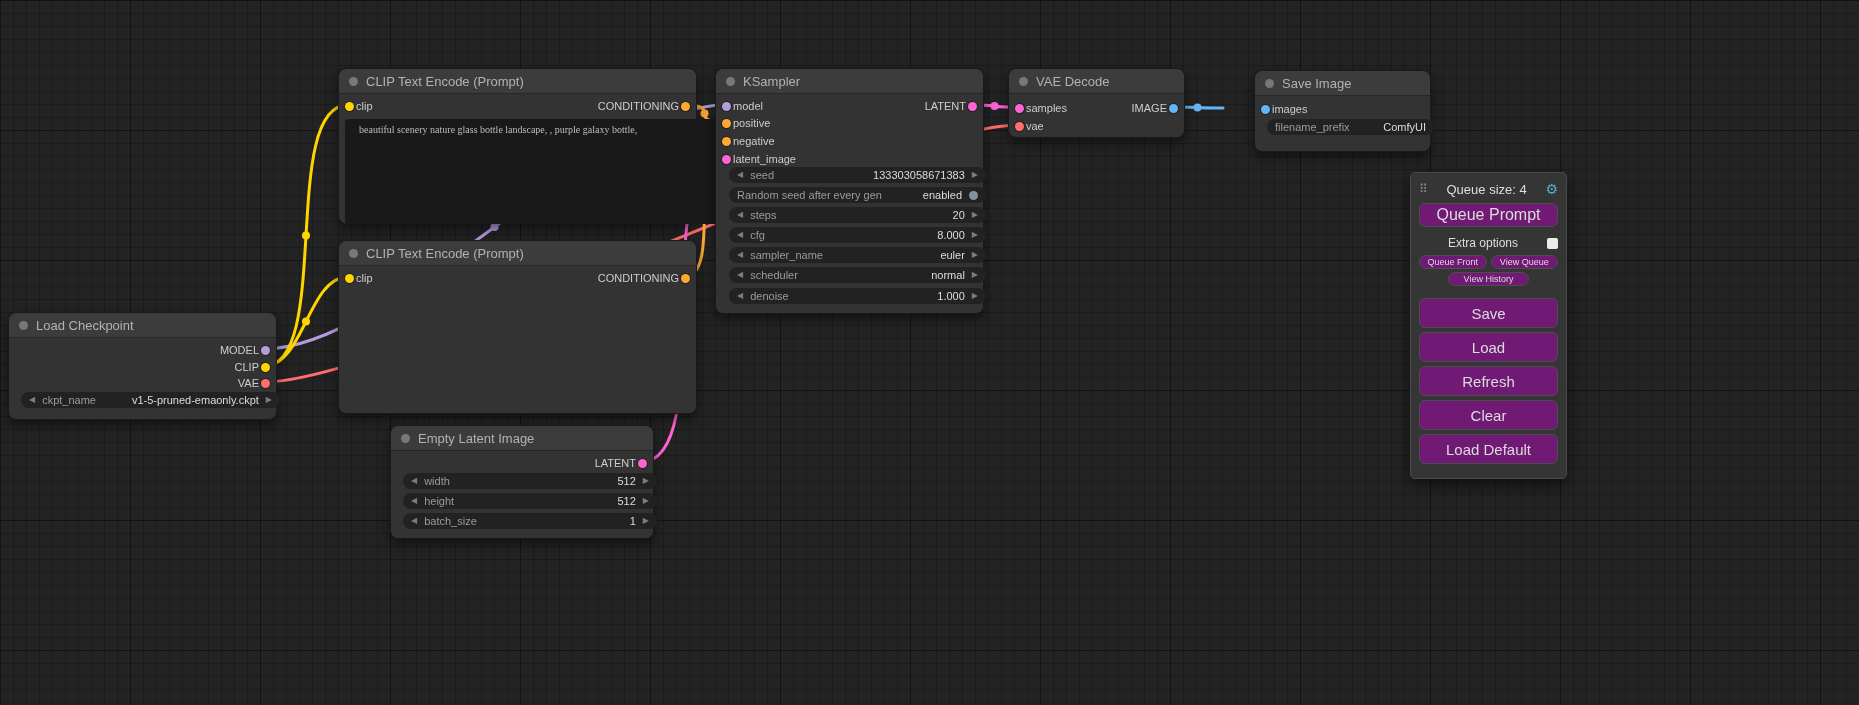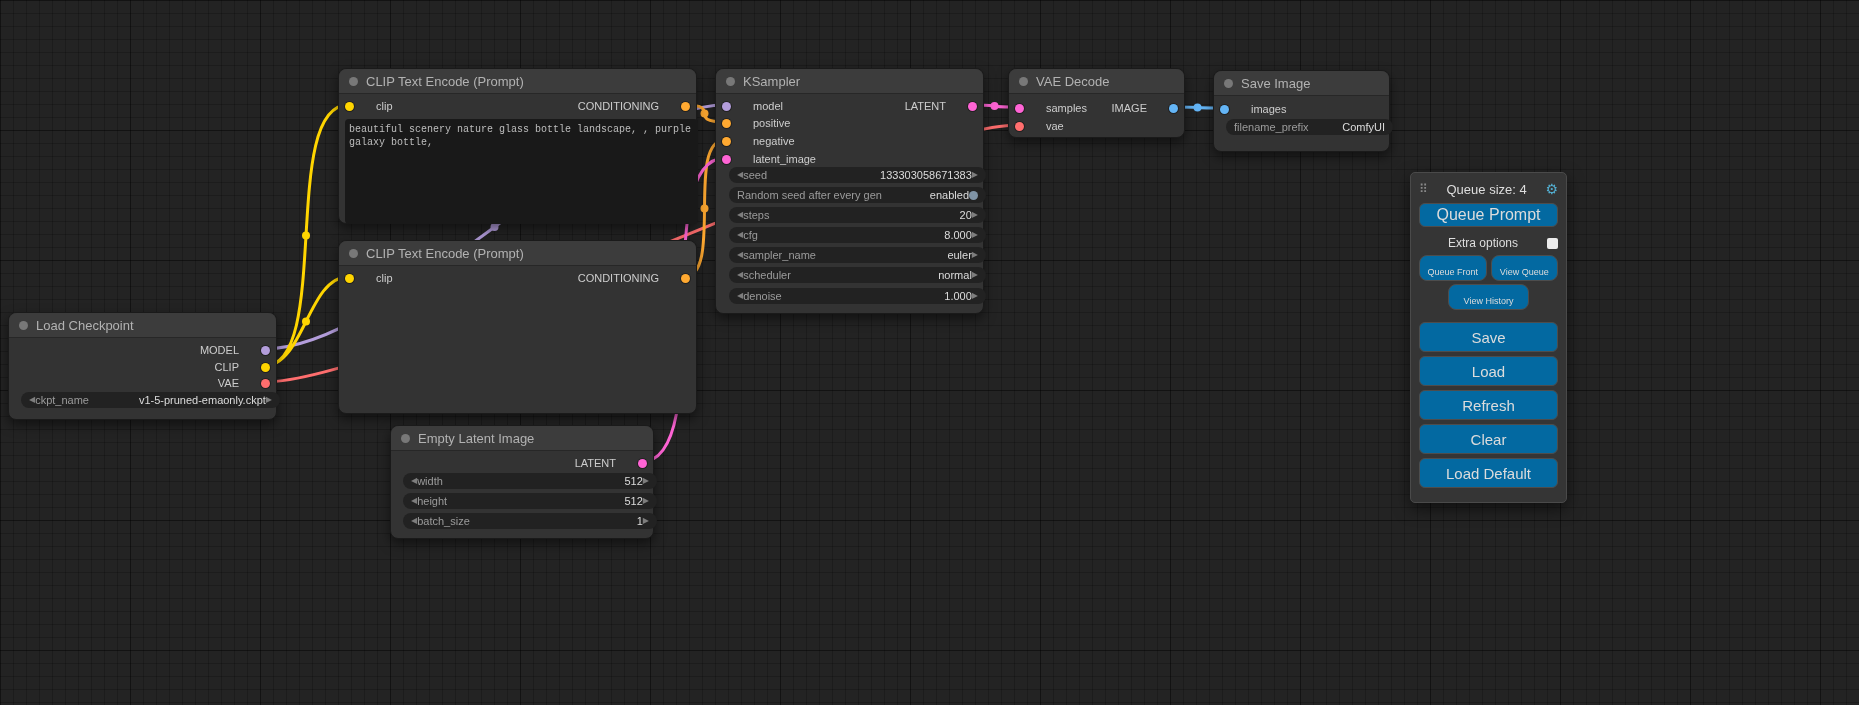--- a/index.html
+++ b/index.html
@@ -10,44 +10,44 @@
       linear-gradient(rgba(0,0,0,0.20) 1px, transparent 1px),
       linear-gradient(90deg, rgba(0,0,0,0.20) 1px, transparent 1px),
       linear-gradient(rgba(0,0,0,0.32) 1px, transparent 1px),
       linear-gradient(90deg, rgba(0,0,0,0.32) 1px, transparent 1px);
     background-size:13px 13px,13px 13px,130px 130px,130px 130px;}
   #wires{position:absolute;left:0;top:0;z-index:1;}
   .node{position:absolute;z-index:2;background:#333;border:1px solid #1a1a1a;border-radius:8px;box-shadow:0 5px 12px rgba(0,0,0,.5);}
   .node-title{display:flex;align-items:center;gap:8px;height:24px;padding:0 10px;background:#3c3c3c;border-bottom:1px solid #272727;border-radius:8px 8px 0 0;}
   .tdot{width:9px;height:9px;border-radius:50%;background:#787878;flex:none;}
   .ttext{font-size:13px;color:#b2b2b2;white-space:nowrap;}
-  .slot{position:absolute;height:16px;display:flex;align-items:center;gap:22px;}
+  .slot{position:absolute;height:16px;display:flex;align-items:center;gap:2px;}
   .slot.in{left:6px;}
   .slot.out{right:6px;}
   .sdot{width:9px;height:9px;border-radius:50%;flex:none;box-shadow:0 0 0 1px rgba(0,0,0,.35);}
   .slabel{font-size:11px;color:#cdcdcd;white-space:nowrap;}
-  .widget{position:absolute;height:16px;background:#222;border-radius:8px;display:flex;align-items:center;padding:0 8px;}
+  .widget{position:absolute;height:16px;background:#222;border-radius:8px;display:flex;align-items:center;gap:7px;padding:0 8px;}
   .arr{font-size:8px;color:#7d7d7d;line-height:1;}
   .wlabel{font-size:11px;color:#9b9b9b;white-space:nowrap;}
   .wvalue{font-size:11px;color:#dcdcdc;margin-left:auto;white-space:nowrap;}
   .toggle-dot{width:9px;height:9px;border-radius:50%;flex:none;}
-  .textbox{position:absolute;background:#191919;border-radius:4px;padding:4px 4px;font-family:Liberation Mono, monospace;font-size:10px;line-height:13px;color:#bdbdbd;white-space:pre-wrap;word-break:break-word;overflow:hidden;}
+  .textbox{position:absolute;background:#191919;border-radius:4px;padding:4px 14px;font-family:Liberation Serif, serif;font-size:10px;line-height:13px;color:#bdbdbd;white-space:pre-wrap;word-break:break-word;overflow:hidden;}
   #menu{position:absolute;left:1410px;top:172px;width:157px;z-index:3;background:#353535;border:1px solid #4a4a4a;border-radius:5px;box-shadow:0 6px 16px rgba(0,0,0,.55);padding:6px 8px 10px;box-sizing:border-box;}
   .menu-header{display:flex;align-items:center;height:20px;margin-bottom:4px;}
   .drag-dots{color:#8a8a8a;font-size:12px;}
   .menu-title{flex:1;text-align:center;font-size:13px;color:#dedede;}
   .gear{font-size:14px;}
-  .btn{display:block;width:100%;background:#0369a1;border:1px solid #4d4d4d;border-radius:6px;color:#dcdcdc;font-family:inherit;box-sizing:border-box;}
+  .btn{display:block;width:100%;background:#701a75;border:1px solid #4d4d4d;border-radius:6px;color:#dcdcdc;font-family:inherit;box-sizing:border-box;}
   .btn.big{height:30px;font-size:15px;margin-bottom:4px;}
   .btn.qp{height:24px;font-size:16px;margin-bottom:9px;}
   .extra-row{display:flex;align-items:center;margin-bottom:5px;height:14px;}
   .extra-label{flex:1;text-align:center;font-size:12px;color:#dedede;}
   .checkbox{width:11px;height:11px;background:#ececec;border-radius:2px;flex:none;}
   .small-row{display:flex;gap:4px;margin-bottom:3px;}
-  .btn.small{height:14px;font-size:9px;border-radius:8px;padding:12px 4px;flex:1;margin-bottom:0;line-height:1;}
+  .btn.small{height:14px;font-size:9px;border-radius:8px;padding:0 4px;flex:1;margin-bottom:0;line-height:1;}
   .small-row.center{justify-content:center;margin-bottom:12px;}
   .small-row.center .btn.small{flex:0 0 58%;}
 </style>
 </head>
 <body>
 
 <div id="canvas">
   <svg id="wires" width="1859" height="705">
       <path d="M 264 349 C 394 349 595 105 725 105" stroke="#B39DDB" stroke-width="3" fill="none" stroke-linecap="round"></path>
       <circle cx="494.5" cy="227" r="4" fill="#B39DDB"></circle>
@@ -234,21 +234,21 @@
     <div class="slot in" style="top:49px">
       <span class="sdot" style="background-color: rgb(255, 110, 110);"></span>
       <span class="slabel">vae</span>
     </div>
     <div class="slot out" style="top:31px">
       <span class="slabel">IMAGE</span>
       <span class="sdot" style="background-color: rgb(100, 181, 246);"></span>
     </div>
   </div>
 
-  <div class="node" style="left:1213px;top:70px;width:175px;height:80px">
+  <div class="node" style="left:1254px;top:70px;width:175px;height:80px">
     <div class="node-title">
       <span class="tdot"></span>
       <span class="ttext">Save Image</span>
     </div>
     <div class="slot in" style="top:30px">
       <span class="sdot" style="background-color: rgb(100, 181, 246);"></span>
       <span class="slabel">images</span>
     </div>
     <div class="widget" style="top:48px;left:12px;width:151px">
       <span class="wlabel">filename_prefix</span>

